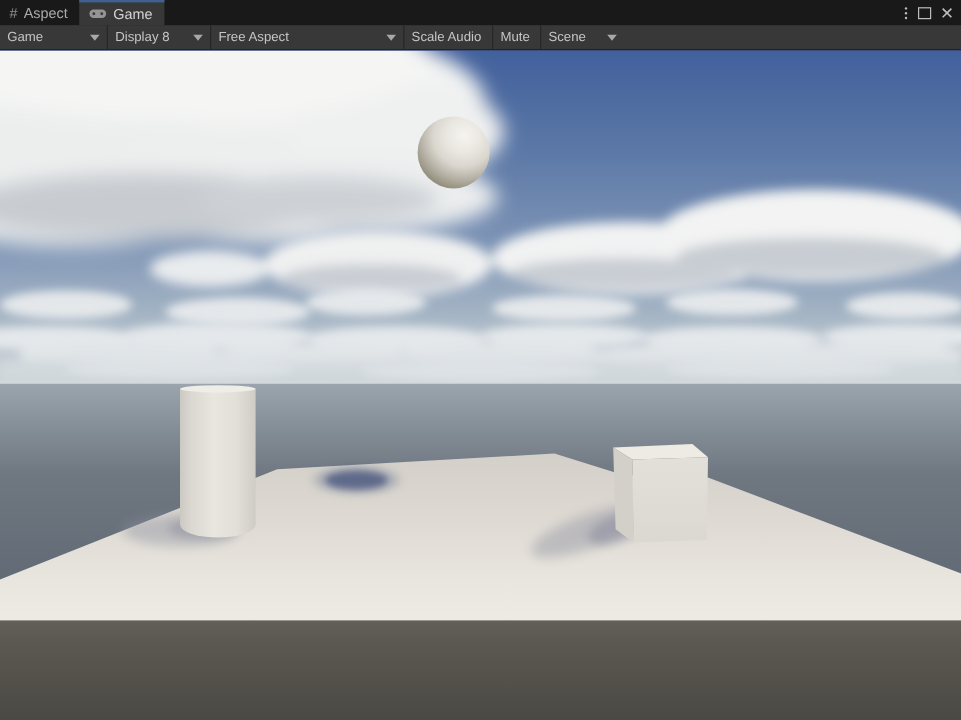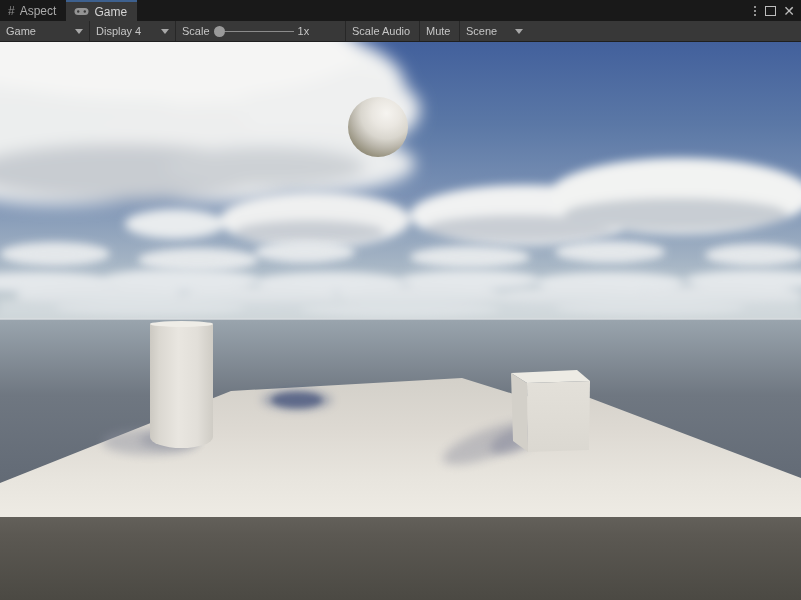--- a/index.html
+++ b/index.html
@@ -91,31 +91,27 @@
       <span class="closex">✕</span>
     </div>
   </div>
 
   <div class="toolbar">
     <button class="tb-btn dd" style="width:90px">
       <span class="lbl">Game</span>
       <span class="arrow"></span>
     </button>
     <button class="tb-btn dd" style="width:86px">
-      <span class="lbl">Display 4</span>
-      <span class="arrow"></span>
-    </button>
-    <div class="tb-scale" style="width:170px">
-      <span class="lbl">Scale</span>
-      <div class="slider">
-        <div class="track"></div>
-        <div class="knob"></div>
-      </div>
-      <span class="lbl">1x</span>
-    </div>
+      <span class="lbl">Display 8</span>
+      <span class="arrow"></span>
+    </button>
+    <button class="tb-btn dd" style="width:161px">
+      <span class="lbl">Free Aspect</span>
+      <span class="arrow"></span>
+    </button>
     <button class="tb-btn" style="width:74px">
       <span class="lbl">Scale Audio</span>
     </button>
     <button class="tb-btn" style="width:40px">
       <span class="lbl">Mute</span>
     </button>
     <button class="tb-btn dd" style="width:69px;border-right:none">
       <span class="lbl">Scene</span>
       <span class="arrow"></span>
     </button>

